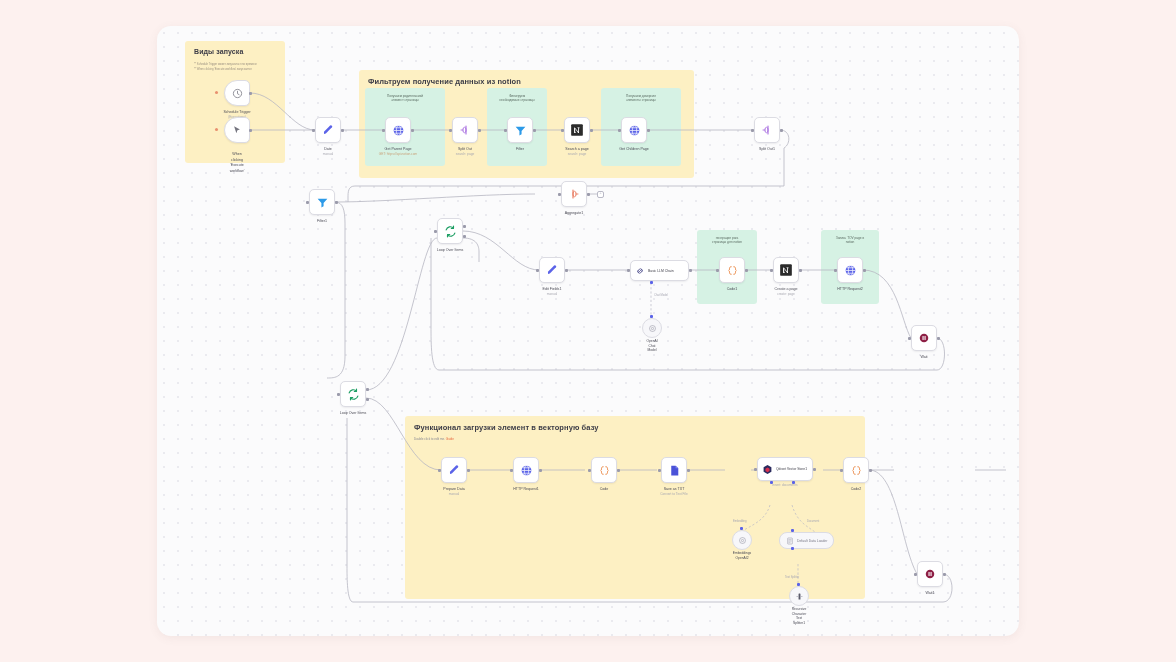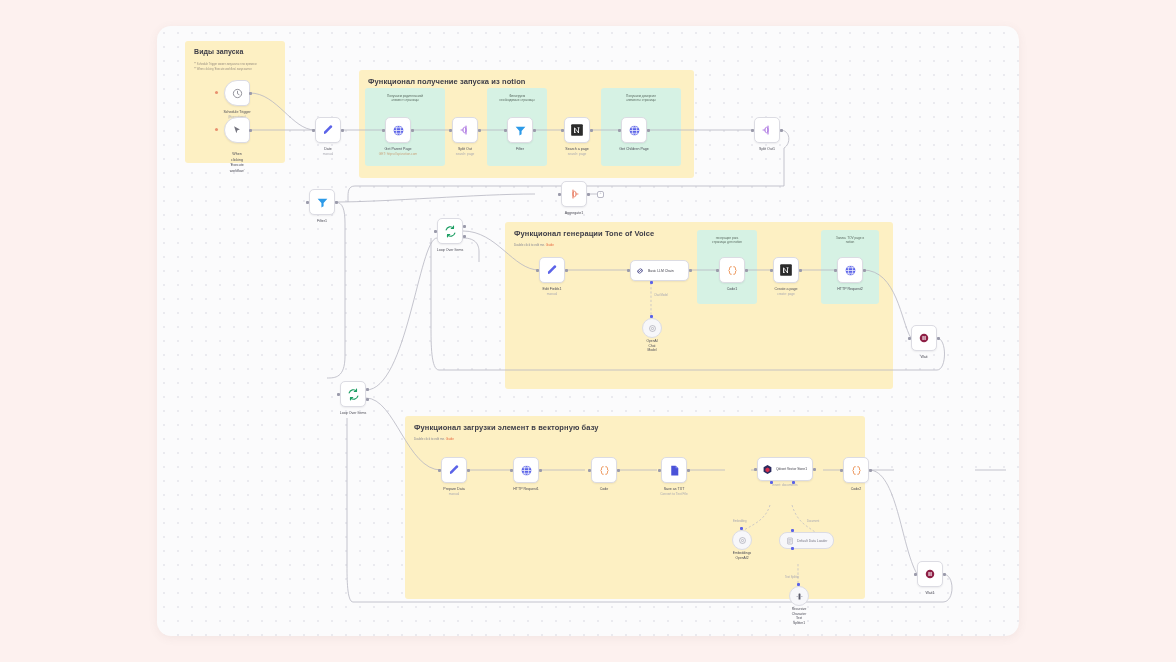--- a/index.html
+++ b/index.html
@@ -89,34 +89,27 @@
 <div id="canvas">
   <div id="dots"></div>
 
   <div class="sticky yellow" style="left:28px;top:15px;width:100px;height:122px;">
     <div class="s-title" style="font-size:7px;">Виды запуска</div>
     <div class="s-lines" style="top:22px;font-size:2.7px;">** Schedule Trigger может запускаться по времени</div>
     <div class="s-lines" style="top:27px;font-size:2.7px;">** When clicking 'Execute workflow' запускается</div>
   </div>
 
   <div class="sticky yellow" style="left:202px;top:44px;width:335px;height:108px;">
-    <div class="s-title" style="font-size:7.5px;">Функционал получение запуска из notion</div>
+    <div class="s-title" style="font-size:7.5px;">Фильтруем получение данных из notion</div>
     <div class="s-sub" style="top:21px;font-size:3px;">
       <span>Double click to edit me.</span>
       <span class="lnk">Guide</span>
     </div>
   </div>
 
-  <div class="sticky yellow" style="left:348px;top:196px;width:388px;height:167px;">
-    <div class="s-title" style="font-size:7.5px;">Функционал генерации Tone of Voice</div>
-    <div class="s-sub" style="top:21px;font-size:3px;">
-      <span>Double click to edit me.</span>
-      <span class="lnk">Guide</span>
-    </div>
-  </div>
 
   <div class="sticky yellow" style="left:248px;top:390px;width:460px;height:183px;">
     <div class="s-title" style="font-size:7.5px;">Функционал загрузки элемент в векторную базу</div>
     <div class="s-sub" style="top:21px;font-size:3px;">
       <span>Double click to edit me.</span>
       <span class="lnk">Guide</span>
     </div>
   </div>
 
   <div class="sticky green" style="left:208px;top:62px;width:80px;height:78px;">

